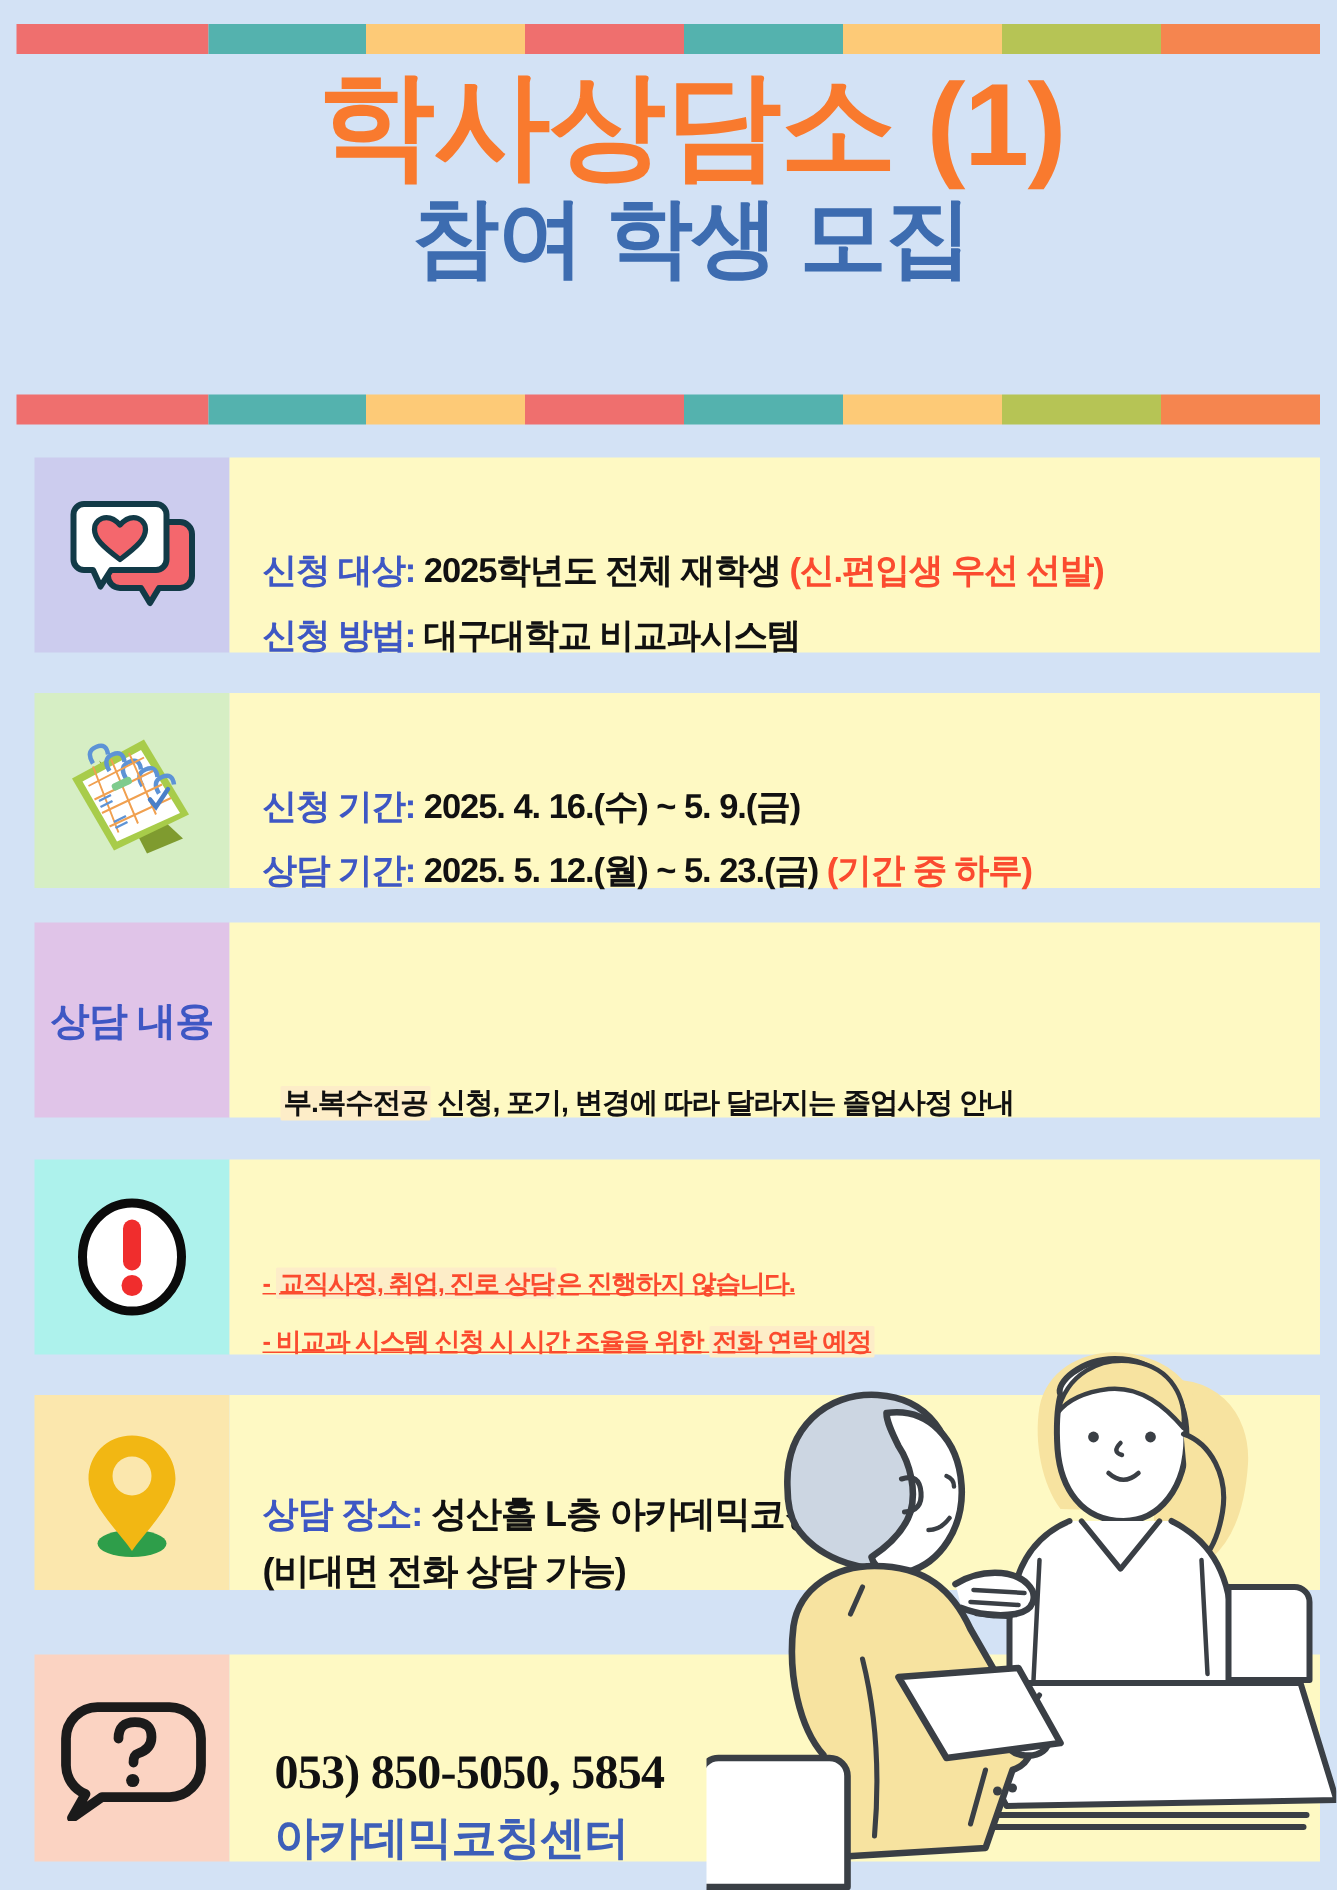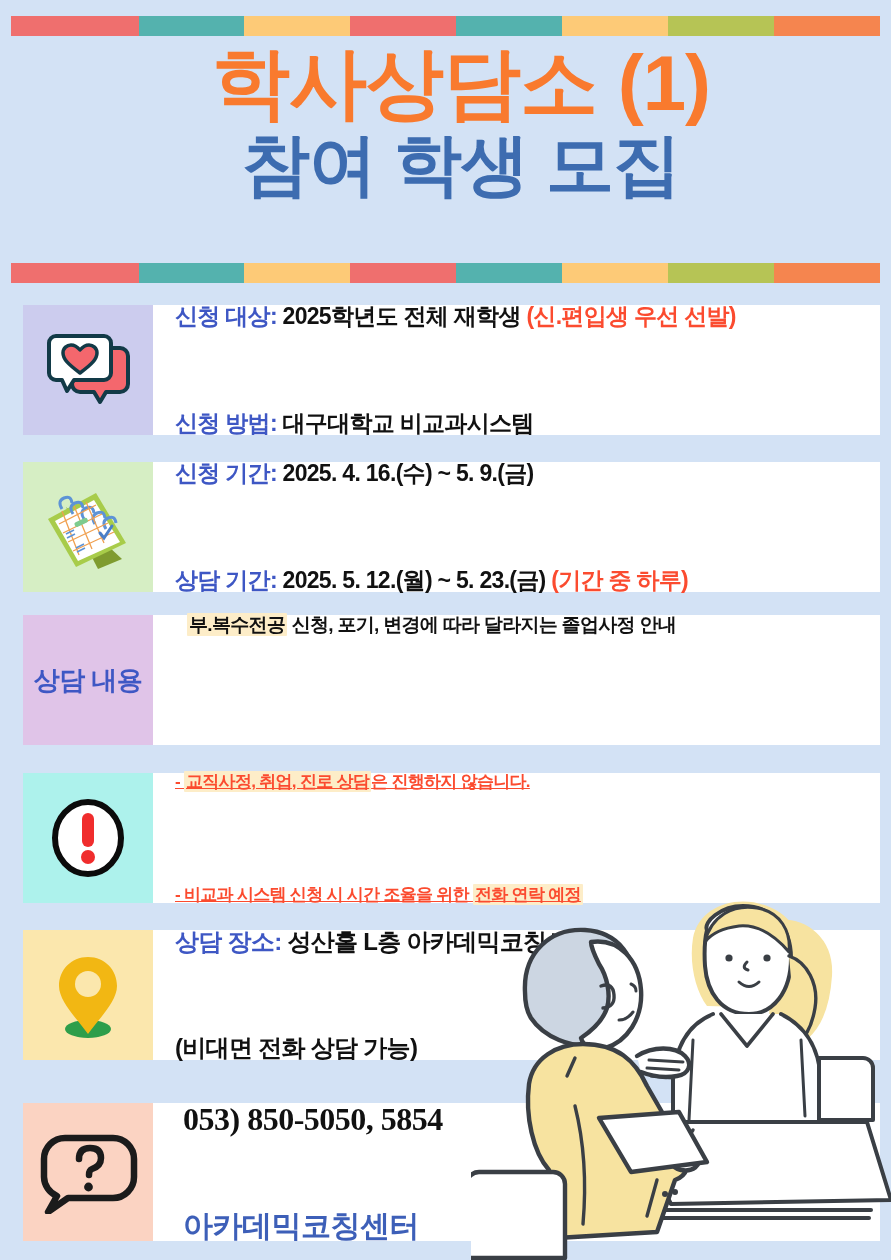--- a/index.html
+++ b/index.html
@@ -48,21 +48,21 @@
     line-height: 1.0;
     white-space: nowrap;
     padding-left: 31px;
   }
   .title-line.l1 {
     font-size: 78px;
     color: #f97a2e;
     margin-bottom: 8px;
   }
   .title-line.l2 {
-    font-size: 68px;
+    font-size: 58px;
     color: #3d6cb0;
   }
 
   
   .row {
     position: absolute;
     left: 11px;
     width: 869px;
     display: flex;
     align-items: stretch;
@@ -72,24 +72,24 @@
     width: 130px;
     flex: 0 0 130px;
     display: flex;
     align-items: center;
     justify-content: center;
     box-sizing: border-box;
     margin-left: 12px;
   }
   .text-cell {
     flex: 1 1 auto;
-    background: #ffffff;
+    background: #fef9c3;
     display: flex;
     flex-direction: column;
-    justify-content: space-between;
+    justify-content: flex-end;
     padding-left: 22px;
     padding-right: 6px;
     box-sizing: border-box;
   }
   .line {
     font-size: 23px;
     font-weight: 800;
     color: #111111;
     line-height: 1.0;
     white-space: nowrap;

